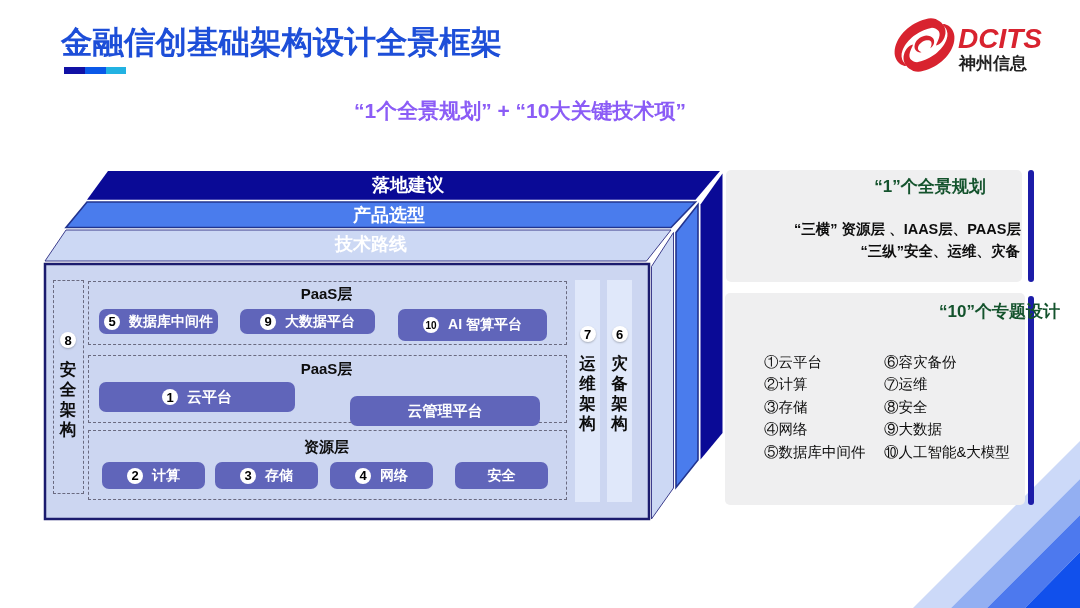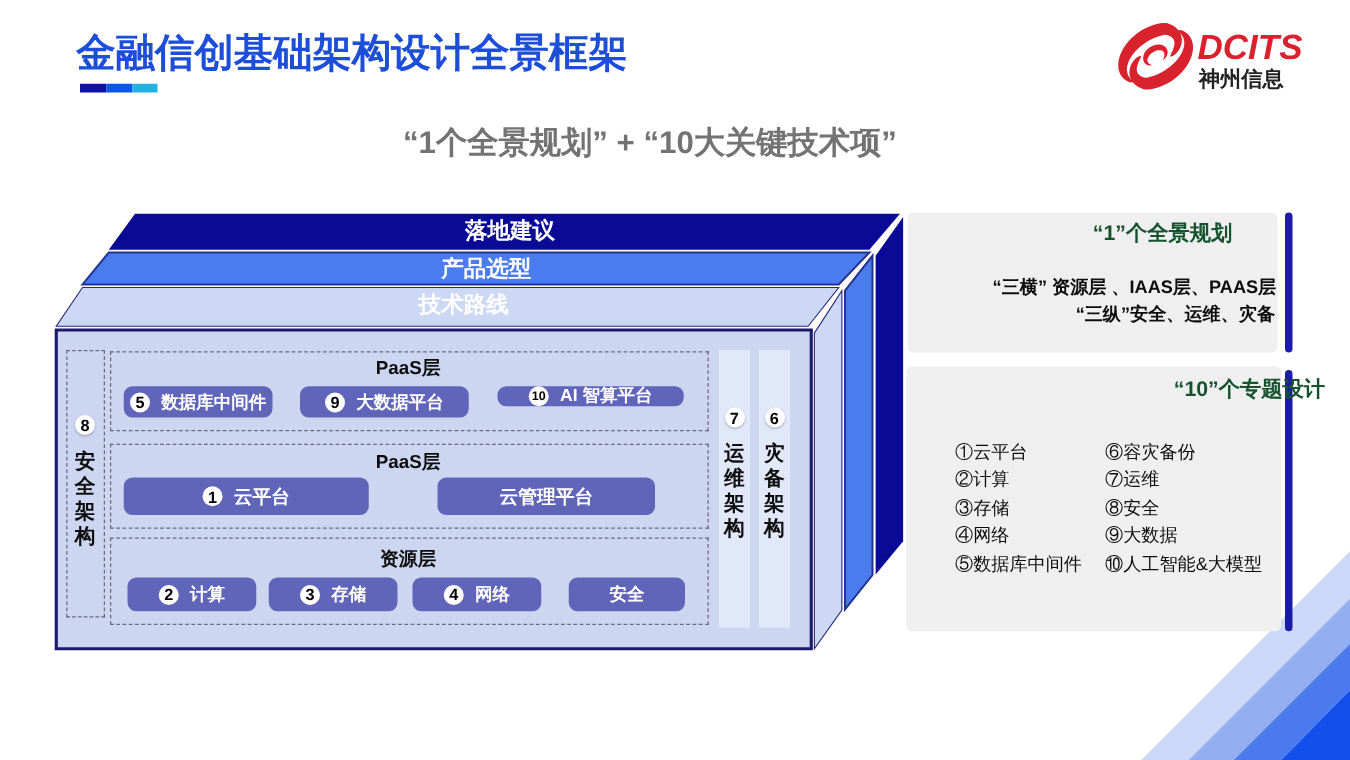--- a/index.html
+++ b/index.html
@@ -1,21 +1,21 @@
 <!DOCTYPE html>
 <html lang="zh"><head>
 <meta charset="utf-8">
 <style>
   html,body{margin:0;padding:0;}
   body{width:1080px;height:608px;position:relative;overflow:hidden;background:#fff;
        font-family:"Liberation Sans",sans-serif;}
   .abs{position:absolute;}
   .title{left:61px;top:22px;font-size:31.5px;font-weight:bold;color:#1d4ed8;letter-spacing:0px;}
   .useg{top:67px;height:7px;}
-  .sub{left:0;top:97px;width:1040px;text-align:center;font-size:25px;font-weight:bold;color:#737373;}
+  .sub{left:0;top:97px;width:1040px;text-align:center;font-size:21px;font-weight:bold;color:#8b5cf6;}
   
   #face{left:45px;top:264px;width:604px;height:255px;}
   .dash{position:absolute;border:1px dashed #6a6a80;}
   .secT{position:absolute;width:100%;text-align:center;font-weight:bold;color:#0d0d0d;font-size:15px;}
   .btn{position:absolute;background:#6065ba;border-radius:7px;color:#fff;font-weight:bold;
        font-size:14px;display:flex;align-items:center;justify-content:center;gap:9px;}
   .badge{display:inline-flex;width:16px;height:16px;border-radius:50%;background:#fff;color:#000;
        align-items:center;justify-content:center;font-size:13px;font-weight:bold;flex:none;}
   .vstrip{position:absolute;display:flex;flex-direction:column;align-items:center;}
   .vstrip .vt{font-weight:bold;color:#0d0d0d;font-size:16.5px;line-height:20px;margin-top:11px;
@@ -81,26 +81,26 @@
   <div class="dash" style="left:8px;top:16px;width:29px;height:212px;"></div>
   <div class="vstrip" style="left:9px;top:68px;width:28px;">
     <div class="cnum">8</div>
     <div class="vt">安<br>全<br>架<br>构</div>
   </div>
 
   <div class="dash" style="left:43px;top:17px;width:477px;height:62px;"></div>
   <div class="secT" style="left:43px;top:21px;width:477px;">PaaS层</div>
   <div class="btn" style="left:54px;top:45px;width:119px;height:25px;"><span class="badge">5</span>数据库中间件</div>
   <div class="btn" style="left:195px;top:45px;width:135px;height:25px;"><span class="badge">9</span>大数据平台</div>
-  <div class="btn" style="left:353px;top:45px;width:149px;height:16px;"><span class="badge" style="font-size:10px;">10</span>AI 智算平台</div>
+  <div class="btn" style="left:353px;top:45px;width:149px;height:32px;"><span class="badge" style="font-size:10px;">10</span>AI 智算平台</div>
 
   <div class="dash" style="left:43px;top:91px;width:477px;height:66px;"></div>
   <div class="secT" style="left:43px;top:96px;width:477px;">PaaS层</div>
   <div class="btn" style="left:54px;top:118px;width:196px;height:30px;font-size:15px;"><span class="badge">1</span>云平台</div>
-  <div class="btn" style="left:305px;top:118px;width:174px;height:30px;font-size:15px;">云管理平台</div>
+  <div class="btn" style="left:305px;top:132px;width:190px;height:30px;font-size:15px;">云管理平台</div>
 
   <div class="dash" style="left:43px;top:166px;width:477px;height:68px;"></div>
   <div class="secT" style="left:43px;top:174px;width:477px;">资源层</div>
   <div class="btn" style="left:57px;top:198px;width:103px;height:27px;"><span class="badge">2</span>计算</div>
   <div class="btn" style="left:170px;top:198px;width:103px;height:27px;"><span class="badge">3</span>存储</div>
   <div class="btn" style="left:285px;top:198px;width:103px;height:27px;"><span class="badge">4</span>网络</div>
   <div class="btn" style="left:410px;top:198px;width:93px;height:27px;">安全</div>
 
   <div class="vstrip" style="left:530px;top:16px;width:25px;height:222px;background:#e0e8fa;padding-top:46px;box-sizing:border-box;">
     <div class="cnum">7</div>

